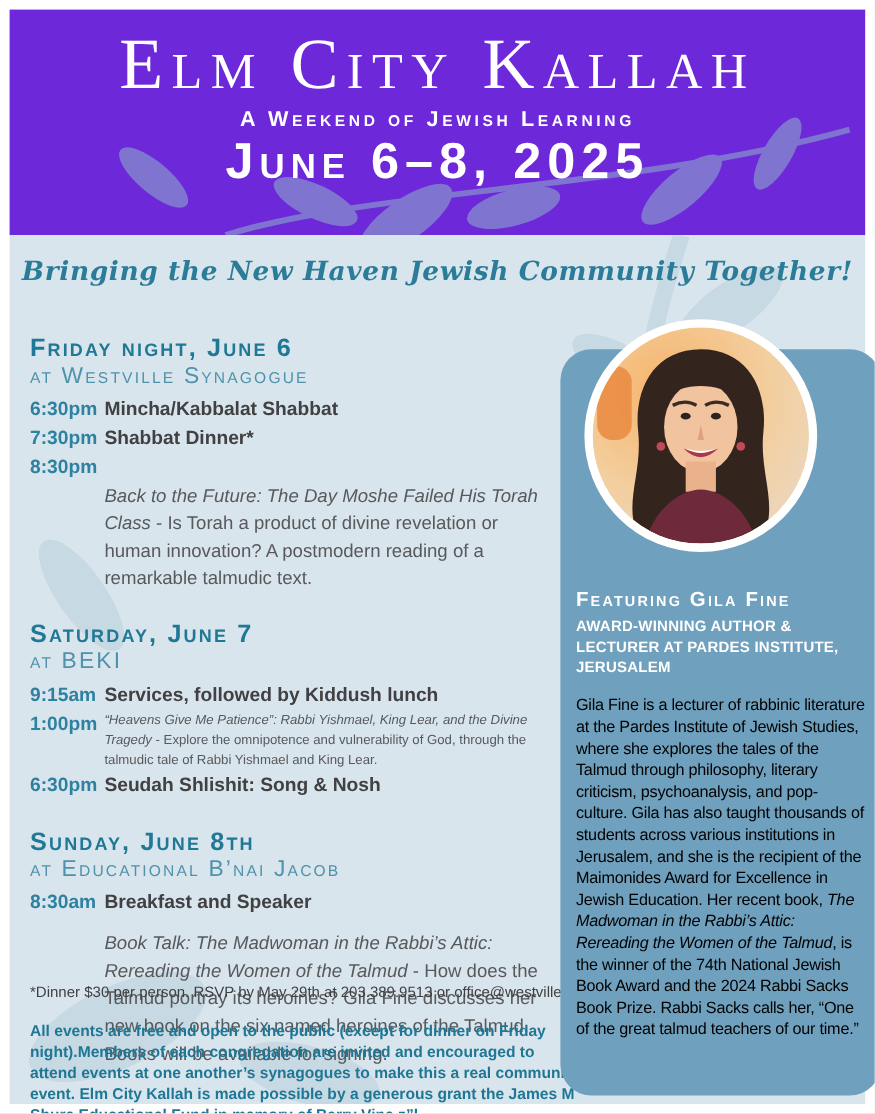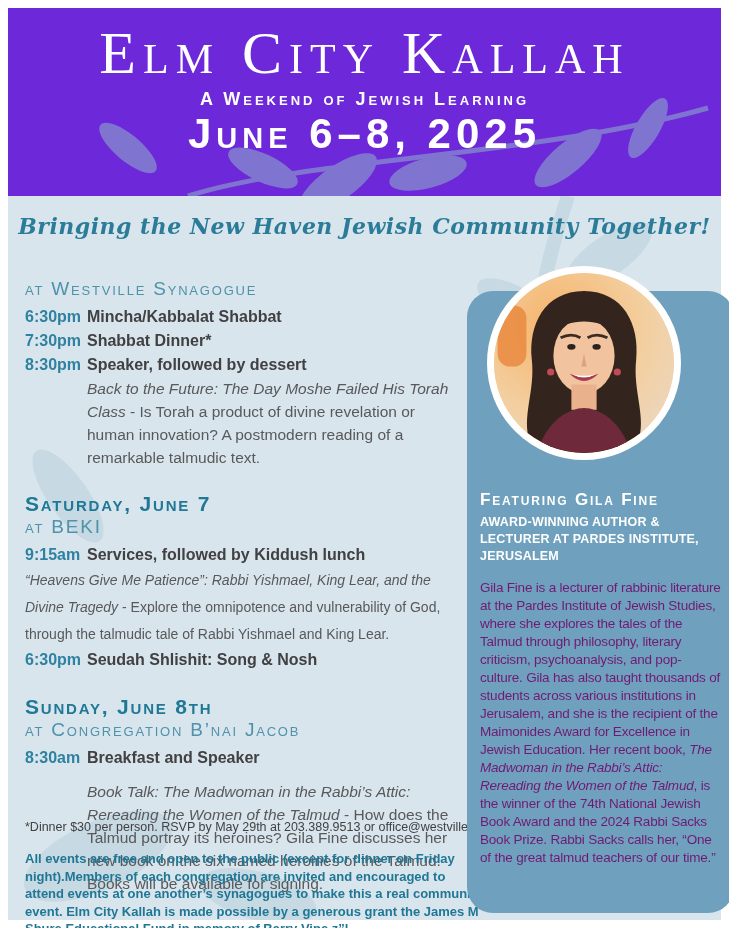--- a/index.html
+++ b/index.html
@@ -50,21 +50,21 @@
     margin:0;font-size:21px;font-weight:bold;font-variant:small-caps;
     letter-spacing:1.8px;color:#1F7895;line-height:25px;
   }
   .sec-loc{
     margin:0 0 5px 0;font-size:19px;font-weight:400;font-variant:small-caps;
     letter-spacing:1.8px;color:#4E92AB;line-height:22px;
   }
   .row{display:flex;line-height:24px;font-size:16px;}
   .time{width:62px;flex:none;color:#2E81A0;font-weight:bold;}
   .elabel{color:#414042;font-weight:bold;}
-  .rowtext{flex:1;color:#58595B;font-size:14px;line-height:27px;}
+  .rowtext{flex:1;color:#58595B;font-size:11px;line-height:17px;}
   .desc{
     margin-left:62px;width:372px;color:#58595B;
     font-size:15.5px;line-height:23px;
   }
   .desc.gap{margin-top:10px;}
   .desc em,.rowtext em{font-style:italic;}
   
   .footnote{
     position:absolute;left:25px;top:820px;font-size:12.5px;
     color:#414042;white-space:nowrap;letter-spacing:0;
@@ -87,21 +87,21 @@
   .panel-content{position:absolute;left:13px;right:13px;top:198px;}
   .featuring{
     font-variant:small-caps;font-weight:bold;font-size:17px;
     letter-spacing:1.8px;color:#ffffff;line-height:22px;
   }
   .creds{
     font-size:12.5px;font-weight:bold;color:#ffffff;line-height:17px;
     margin-top:3px;text-transform:uppercase;letter-spacing:0.2px;
   }
   .bio{
-    margin-top:14px;font-size:13.5px;line-height:18px;color:#701a75;
+    margin-top:14px;font-size:13.5px;line-height:18px;color:#000000;
     letter-spacing:-0.2px;
   }
   .bio em{font-style:italic;}
 </style>
 </head>
 <body>
 
 <div class="page">
 
   <div class="header">
@@ -138,55 +138,56 @@
         <ellipse cx="60" cy="300" rx="55" ry="20" transform="rotate(55 60 300)"></ellipse>
       </g>
     </svg>
   </div>
 
   <div class="tagline">Bringing the New Haven Jewish Community Together!</div>
 
   <div class="leftcol">
 
     <section class="sec">
+      <h2 class="sec-title">Friday night, June 6</h2>
       <h3 class="sec-loc">at Westville Synagogue</h3>
       <div class="row">
         <span class="time">6:30pm</span>
         <span class="elabel">Mincha/Kabbalat Shabbat</span>
       </div>
       <div class="row">
         <span class="time">7:30pm</span>
         <span class="elabel">Shabbat Dinner*</span>
       </div>
       <div class="row">
         <span class="time">8:30pm</span>
-        <span class="elabel">Speaker, followed by dessert</span>
       </div>
       <div class="desc"><em>Back to the Future: The Day Moshe Failed His Torah Class</em><span> - Is Torah a product of divine revelation or human innovation? A postmodern reading of a remarkable talmudic text.</span></div>
     </section>
 
     <section class="sec">
       <h2 class="sec-title">Saturday, June 7</h2>
       <h3 class="sec-loc">at BEKI</h3>
       <div class="row">
         <span class="time">9:15am</span>
         <span class="elabel">Services, followed by Kiddush lunch</span>
       </div>
       <div class="row">
+        <span class="time">1:00pm</span>
         <div class="rowtext"><em>“Heavens Give Me Patience”: Rabbi Yishmael, King Lear, and the Divine Tragedy</em><span> - Explore the omnipotence and vulnerability of God, through the talmudic tale of Rabbi Yishmael and King Lear.</span></div>
       </div>
       <div class="row">
         <span class="time">6:30pm</span>
         <span class="elabel">Seudah Shlishit: Song &amp; Nosh</span>
       </div>
     </section>
 
     <section class="sec">
       <h2 class="sec-title">Sunday, June 8th</h2>
-      <h3 class="sec-loc">at Congregation B’nai Jacob</h3>
+      <h3 class="sec-loc">at Educational B’nai Jacob</h3>
       <div class="row">
         <span class="time">8:30am</span>
         <span class="elabel">Breakfast and Speaker</span>
       </div>
       <div class="desc gap"><em>Book Talk: The Madwoman in the Rabbi’s Attic: Rereading the Women of the Talmud</em><span> - How does the Talmud portray its heroines? Gila Fine discusses her new book on the six named heroines of the Talmud. Books will be available for signing.</span></div>
     </section>
 
   </div>
 
   <div class="footnote">*Dinner $30 per person. RSVP by May 29th at 203.389.9513 or office@westvilleshul.org</div>

